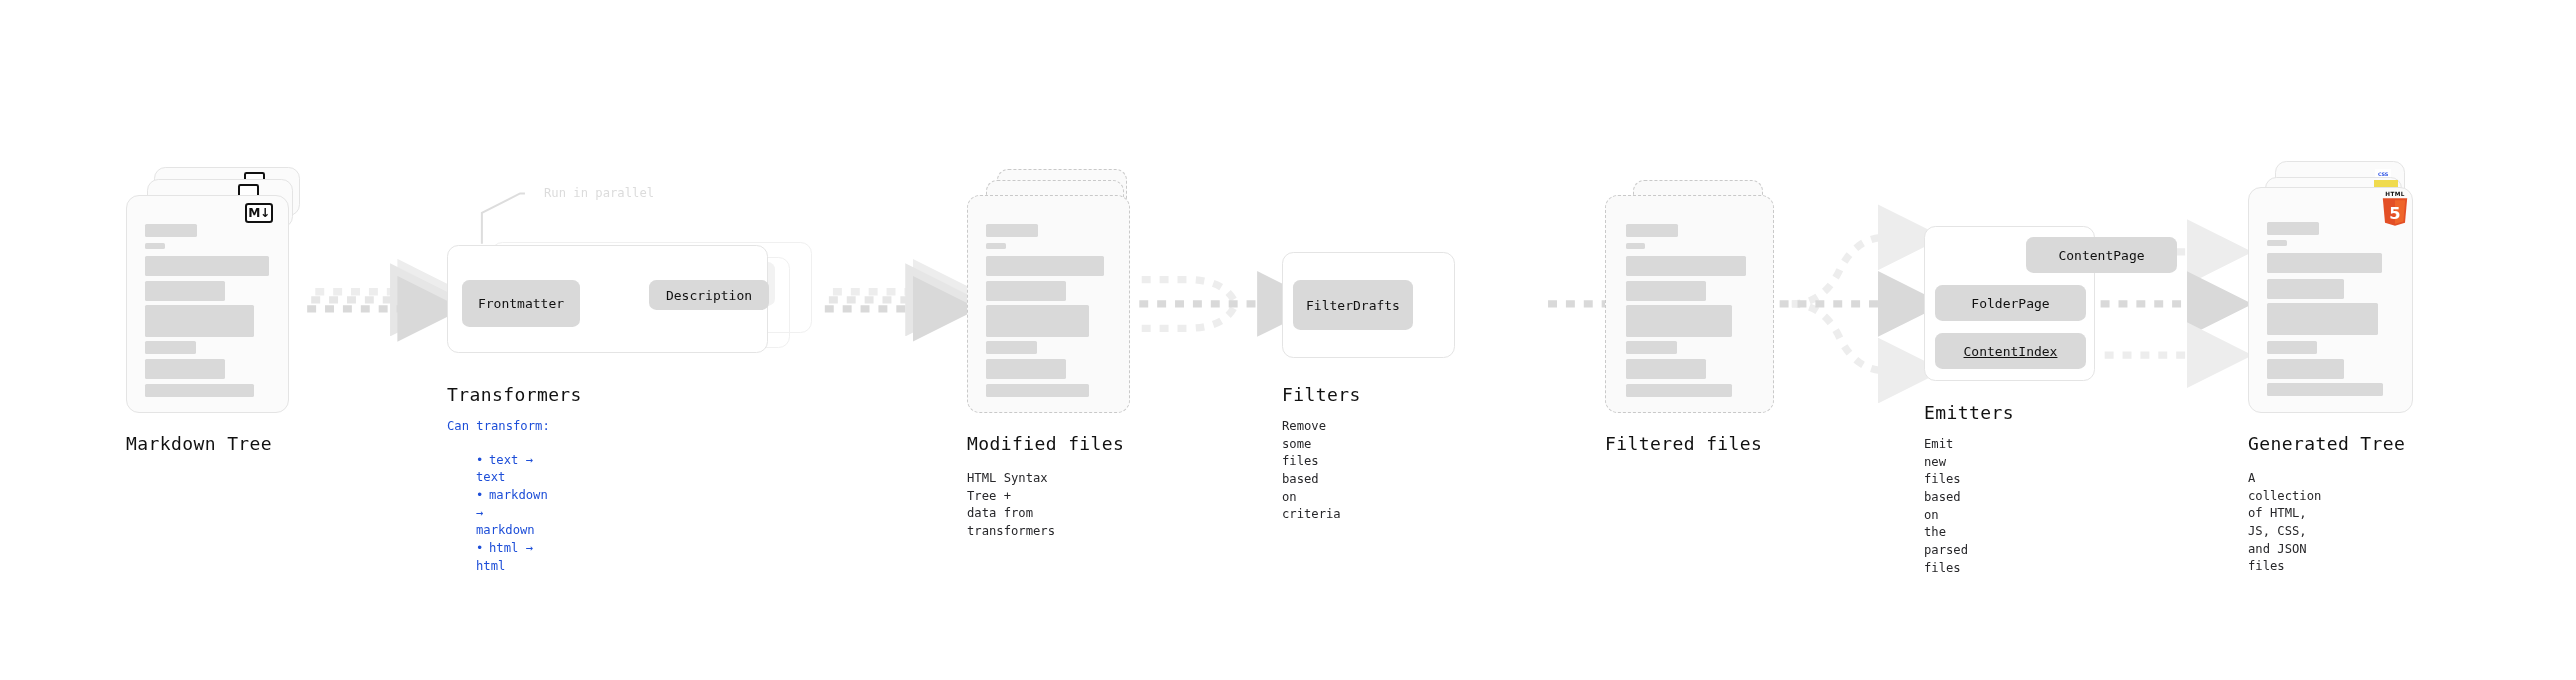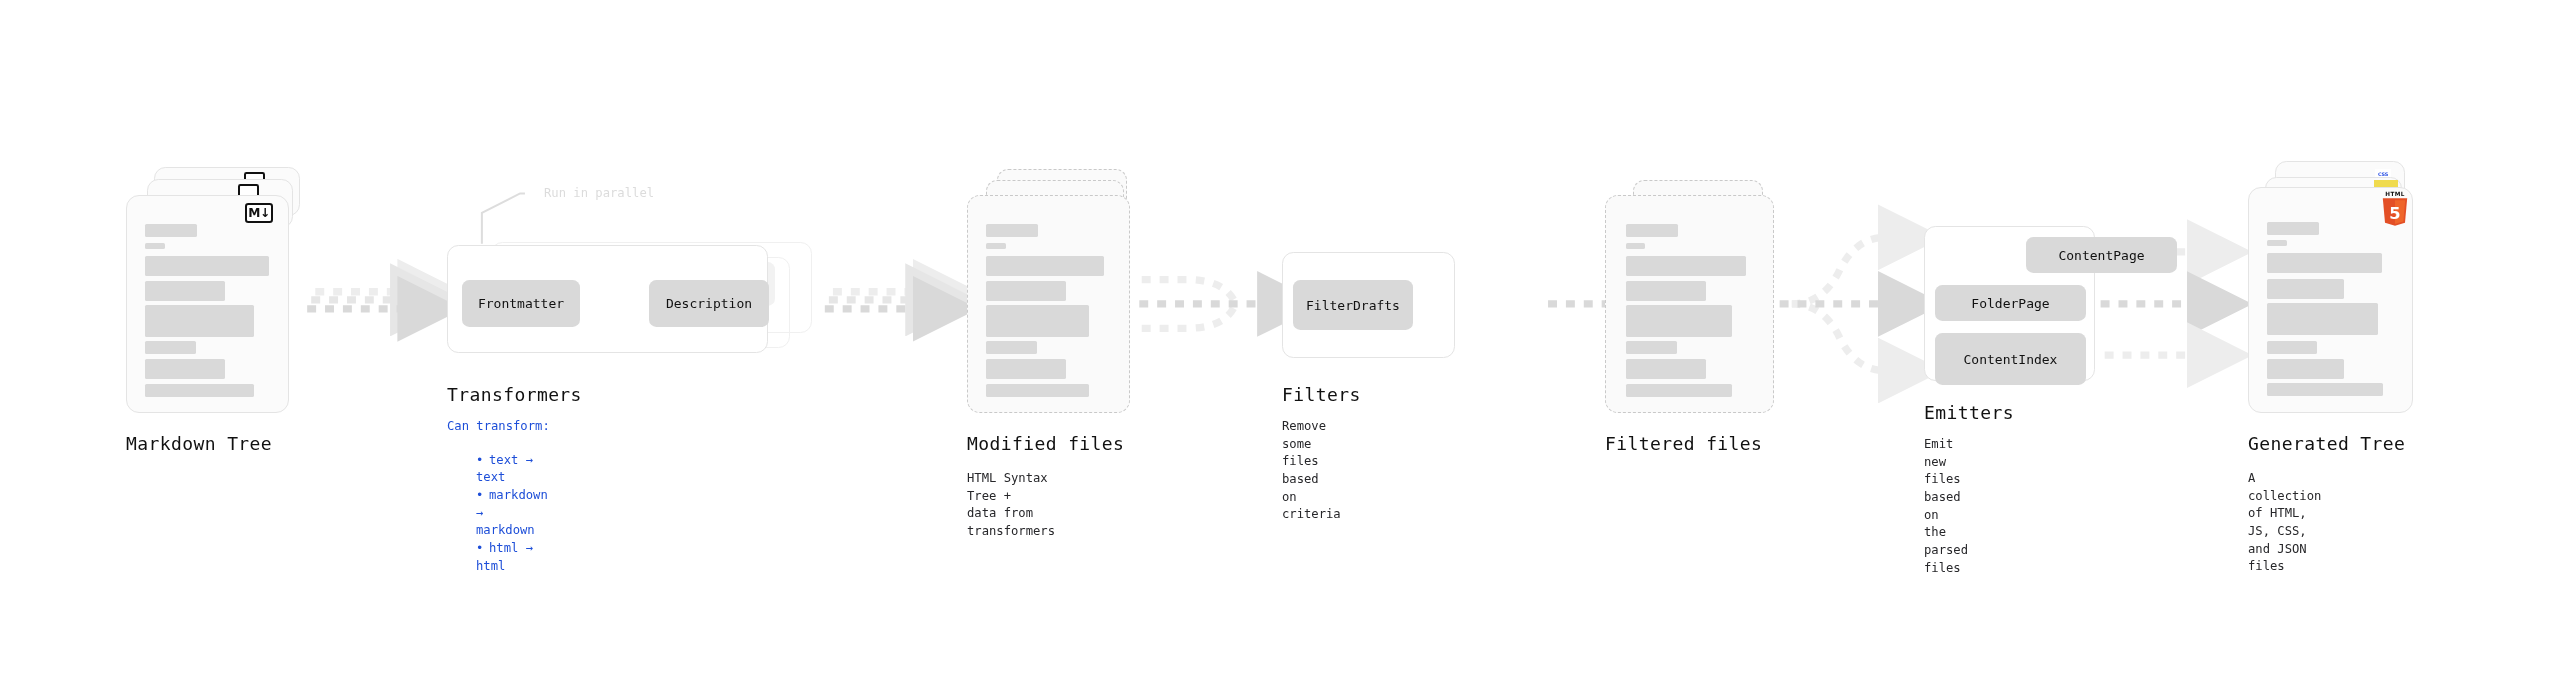--- a/index.html
+++ b/index.html
@@ -262,21 +262,21 @@
     <div class="chip faintest" style="left:520px; top:262px; width:106px; height:44px;"></div>
     <div class="chip faintest" style="left:660px; top:262px; width:115px; height:44px;"></div>
 
     <div class="group-box faint" style="left:469px; top:257px; width:321px; height:91px;"></div>
     <div class="chip faint" style="left:498px; top:273px; width:106px; height:46px;"></div>
     <div class="chip faint" style="left:641px; top:273px; width:115px; height:46px;"></div>
 
     <div class="group-box" style="left:447px; top:245px; width:321px; height:108px;"></div>
 
     <div class="chip" style="left:462px; top:280px; width:118px; height:47px;">Frontmatter</div>
-    <div class="chip" style="left:649px; top:280px; width:120px; height:47px;">Description</div>
+    <div class="chip" style="left:649px; top:280px; width:120px; height:30px;">Description</div>
 
     <div class="ghost-label" style="left:528px; top:186px;">Run in parallel</div>
 
     <div class="title-label" style="left:447px; top:384px;">Transformers</div>
 
     <div class="bullet-list" style="left:447px; top:418px;">
       <div class="bl-head">Can transform:</div>
       <ul>
         <li>text → text</li>
         <li>markdown → markdown</li>
@@ -331,21 +331,21 @@
     </div>
 
     <div class="title-label" style="left:1605px; top:433px;">Filtered files</div>
   </div>
 
   <div class="stage">
     <div class="group-box" style="left:1924px; top:226px; width:171px; height:155px;"></div>
 
     <div class="chip" style="left:1978px; top:237px; width:151px; height:36px;margin-left:48px;">ContentPage</div>
     <div class="chip" style="left:1935px; top:285px; width:151px; height:36px;">FolderPage</div>
-    <div class="chip" style="left:1935px; top:333px; width:151px; height:52px;">ContentIndex</div>
+    <div class="chip" style="left:1935px; top:333px; width:151px; height:36px;text-decoration:underline;">ContentIndex</div>
 
     <div class="title-label" style="left:1924px; top:402px;">Emitters</div>
     <div class="desc-label" style="left:1924px; top:436px;">Emit new files based on
 the parsed files</div>
   </div>
 
   <div class="stage">
 
     <div class="doc-card" style="left:2275px; top:161px; width:130px; height:39px; border-radius:11.4px;"></div>
     <div class="css-badge badge" style="left:2375px; top:169px;">

